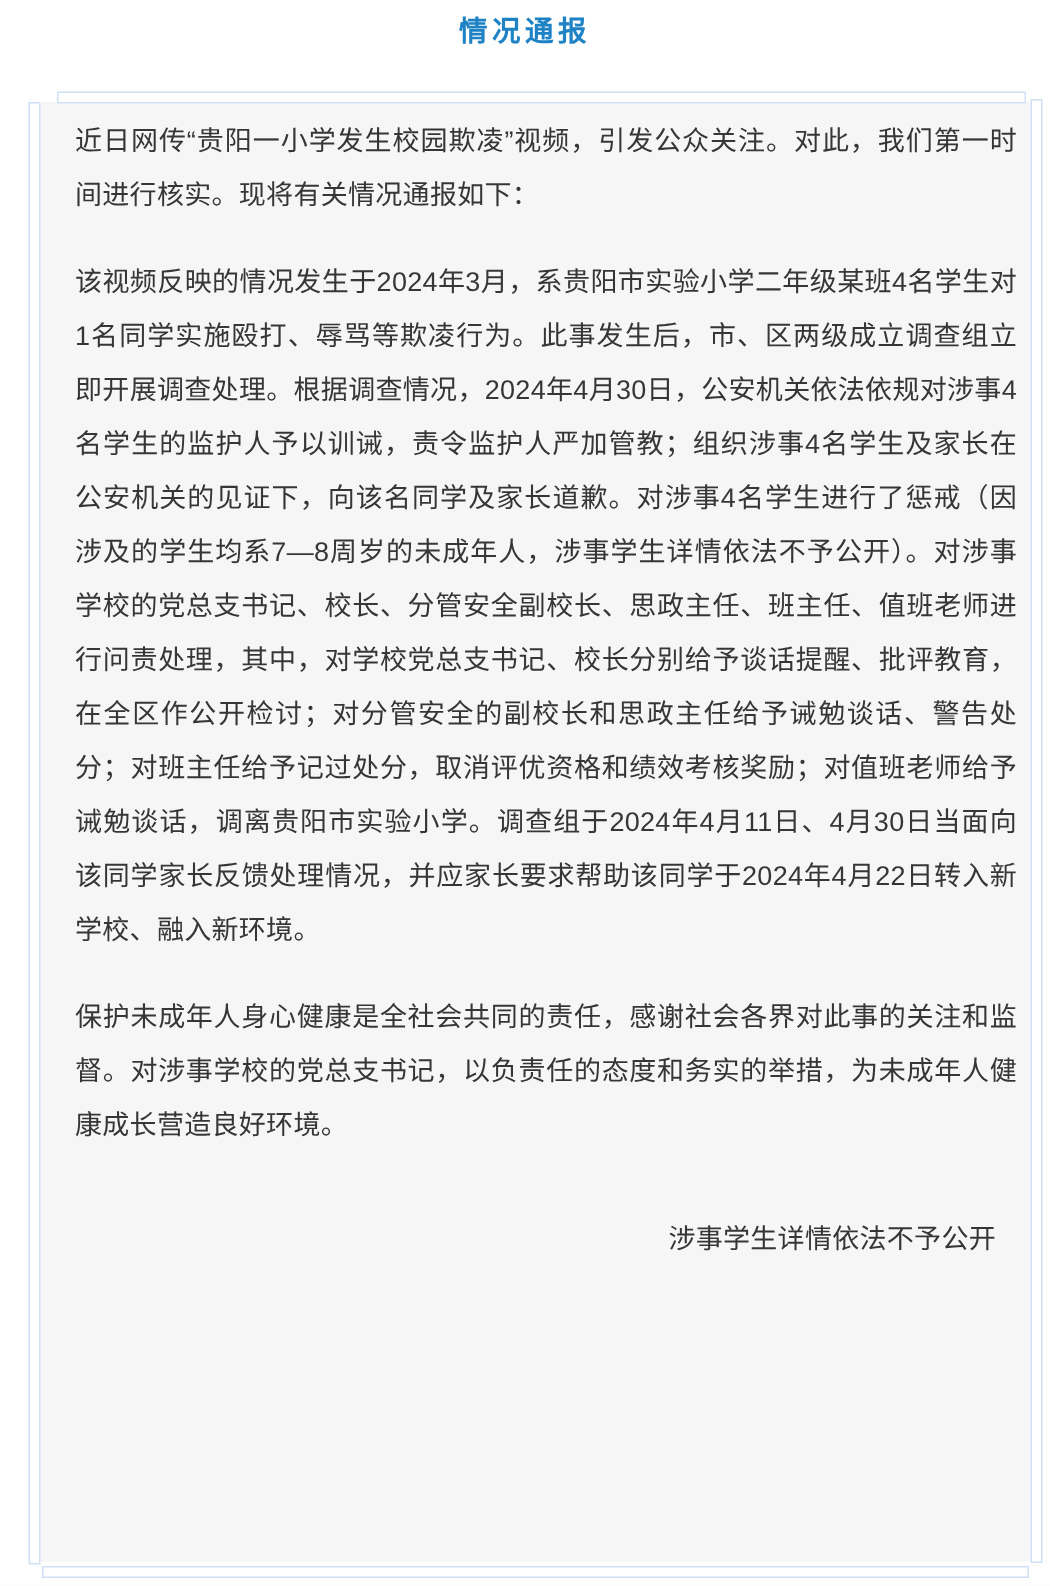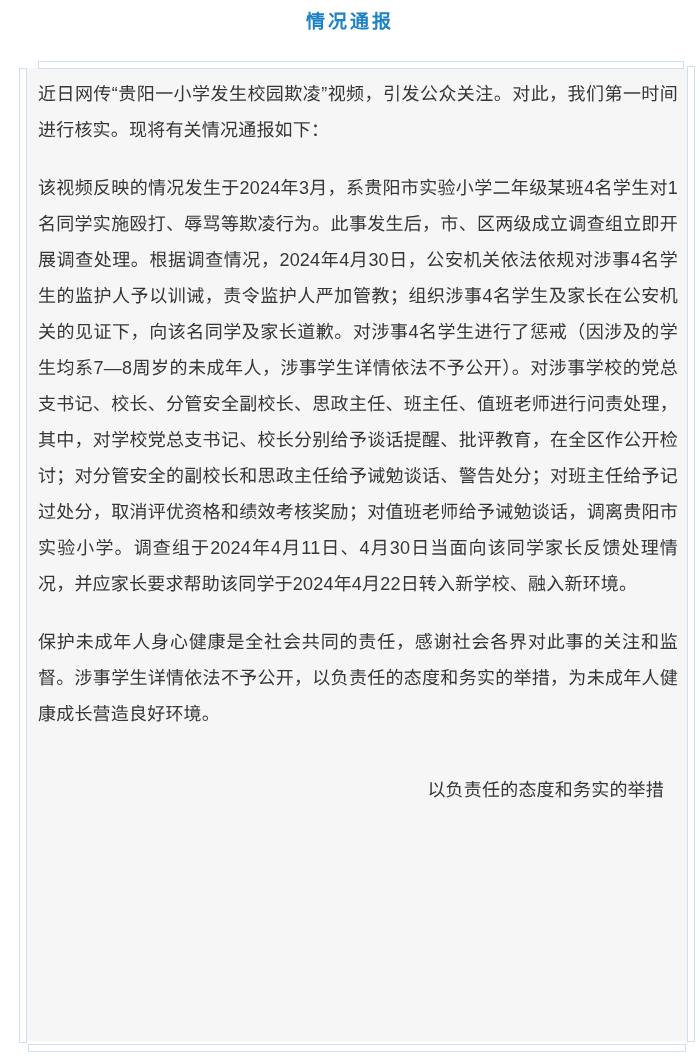--- a/index.html
+++ b/index.html
@@ -53,21 +53,21 @@
     left: 38px;
     top: 76px;
     width: 640px;
     color: #363636;
     font-size: 18px;
     line-height: 36px;
     text-align: justify;
     letter-spacing: 0.2px;
   }
   .notice-body p {
-    margin: 0 0 22px 0;
+    margin: 0 0 22px 12px;
   }
   .sign-wrap {
     text-align: right;
     margin-top: 40px;
     padding-right: 14px;
   }
   .sign-block {
     display: inline-block;
     text-align: center;
   }
@@ -85,22 +85,22 @@
   <div class="card-interior"></div>
 
   <div class="frame-bar frame-top"></div>
   <div class="frame-bar frame-left"></div>
   <div class="frame-bar frame-right"></div>
   <div class="frame-bar frame-bottom"></div>
 
   <div class="notice-body">
     <p>近日网传“贵阳一小学发生校园欺凌”视频，引发公众关注。对此，我们第一时间进行核实。现将有关情况通报如下：</p>
     <p>该视频反映的情况发生于2024年3月，系贵阳市实验小学二年级某班4名学生对1名同学实施殴打、辱骂等欺凌行为。此事发生后，市、区两级成立调查组立即开展调查处理。根据调查情况，2024年4月30日，公安机关依法依规对涉事4名学生的监护人予以训诫，责令监护人严加管教；组织涉事4名学生及家长在公安机关的见证下，向该名同学及家长道歉。对涉事4名学生进行了惩戒（因涉及的学生均系7—8周岁的未成年人，涉事学生详情依法不予公开）。对涉事学校的党总支书记、校长、分管安全副校长、思政主任、班主任、值班老师进行问责处理，其中，对学校党总支书记、校长分别给予谈话提醒、批评教育，在全区作公开检讨；对分管安全的副校长和思政主任给予诫勉谈话、警告处分；对班主任给予记过处分，取消评优资格和绩效考核奖励；对值班老师给予诫勉谈话，调离贵阳市实验小学。调查组于2024年4月11日、4月30日当面向该同学家长反馈处理情况，并应家长要求帮助该同学于2024年4月22日转入新学校、融入新环境。</p>
-    <p>保护未成年人身心健康是全社会共同的责任，感谢社会各界对此事的关注和监督。涉事学生详情依法不予公开，以负责任的态度和务实的举措，为未成年人健康成长营造良好环境。</p>
+    <p>保护未成年人身心健康是全社会共同的责任，感谢社会各界对此事的关注和监督。对涉事学校的党总支书记，以负责任的态度和务实的举措，为未成年人健康成长营造良好环境。</p>
 
     <div class="sign-wrap">
       <div class="sign-block">
-        <div class="sign-line">以负责任的态度和务实的举措</div>
+        <div class="sign-line">涉事学生详情依法不予公开</div>
       </div>
     </div>
   </div>
 
 </div>
 
 </body></html>

